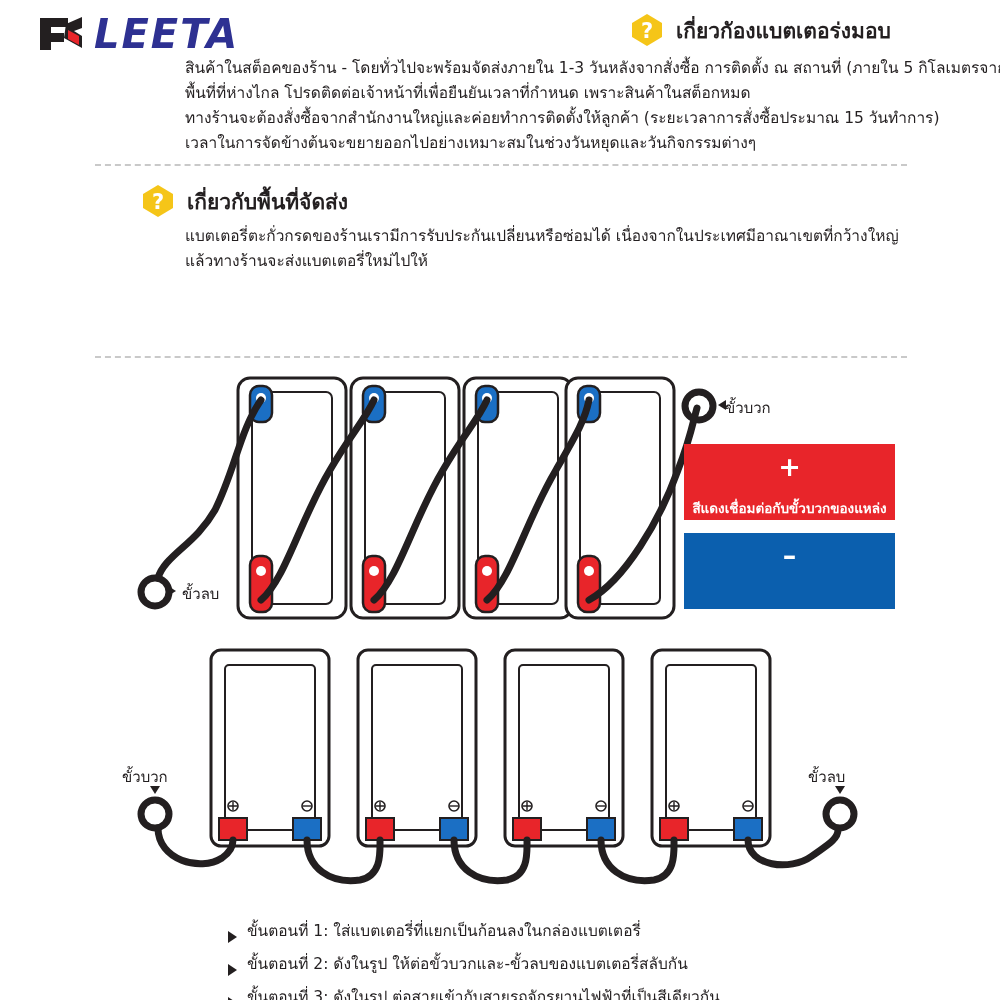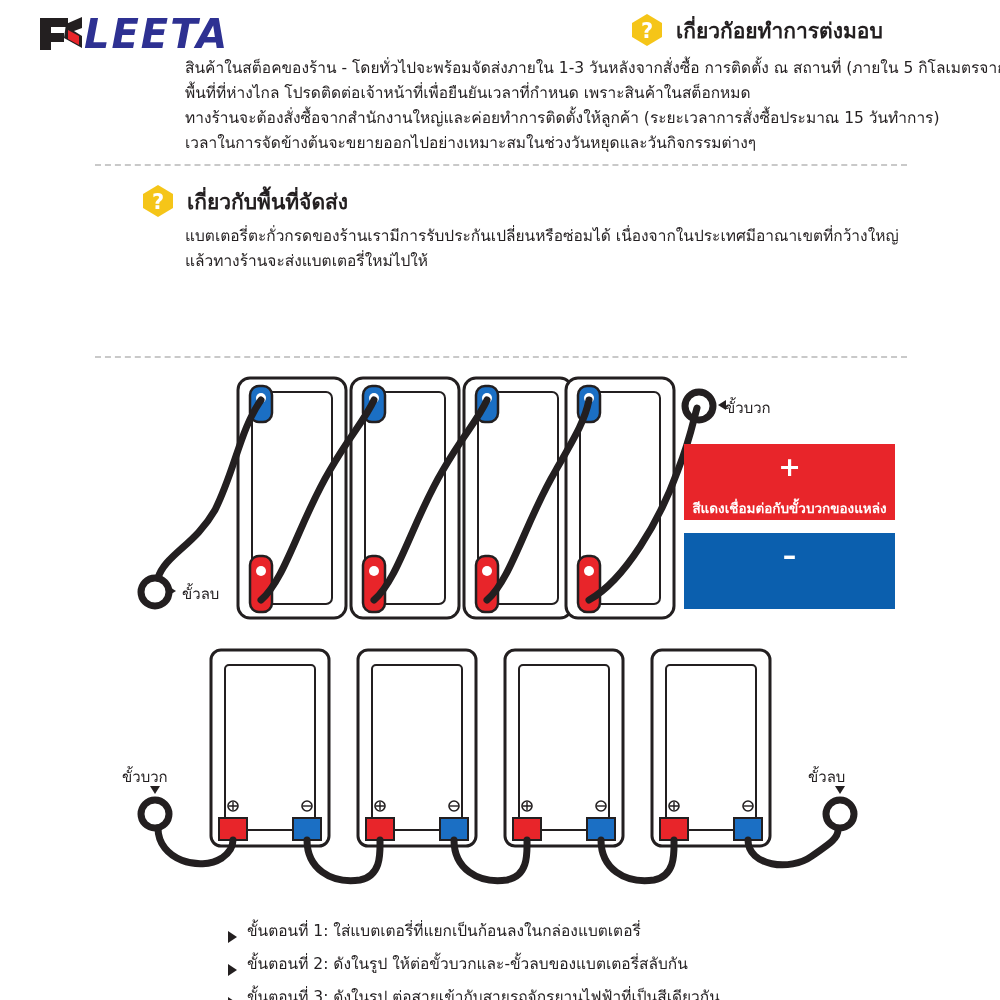--- a/index.html
+++ b/index.html
@@ -21,20 +21,21 @@
     height: 1000px;
   }
 
   
   .logo-wrap {
     position: absolute;
     left: 38px;
     top: 14px;
     display: flex;
     align-items: flex-end;
+    gap: 10px;
   }
   .logo-mark {
     width: 46px;
     height: 40px;
   }
   .logo-text {
     font-family: "DejaVu Sans", "Liberation Sans", sans-serif;
     font-weight: 700;
     font-style: italic;
     font-size: 40px;
@@ -154,21 +155,21 @@
     <div class="logo-text">LEETA</div>
   </div>
 
   <div class="sec-head" style="left:630px; top:13px;">
     <span class="qmark">
       <svg viewBox="0 0 34 34" width="34" height="34">
         <path d="M17 1 L32 10 L32 24 L17 33 L2 24 L2 10 Z" fill="#f5c518"></path>
         <text x="17" y="25" font-size="21" font-weight="700" fill="#ffffff" text-anchor="middle" font-family="DejaVu Sans, sans-serif">?</text>
       </svg>
     </span>
-    <span class="sec-title">เกี่ยวกัอยทำการต่งมอบ</span>
+    <span class="sec-title">เกี่ยวกัองแบตเตอร่งมอบ</span>
   </div>
   <div class="sec-body" style="left:185px; top:56px;">
     <div>สินค้าในสต็อคของร้าน - โดยทั่วไปจะพร้อมจัดส่งภายใน 1-3 วันหลังจากสั่งซื้อ การติดตั้ง ณ สถานที่ (ภายใน 5 กิโลเมตรจากร้าน)</div>
     <div>พื้นที่ที่ห่างไกล โปรดติดต่อเจ้าหน้าที่เพื่อยืนยันเวลาที่กำหนด เพราะสินค้าในสต็อกหมด</div>
     <div>ทางร้านจะต้องสั่งซื้อจากสำนักงานใหญ่และค่อยทำการติดตั้งให้ลูกค้า (ระยะเวลาการสั่งซื้อประมาณ 15 วันทำการ)</div>
     <div>เวลาในการจัดข้างต้นจะขยายออกไปอย่างเหมาะสมในช่วงวันหยุดและวันกิจกรรมต่างๆ</div>
   </div>
 
   <div class="divider" style="top:164px;"></div>
 

